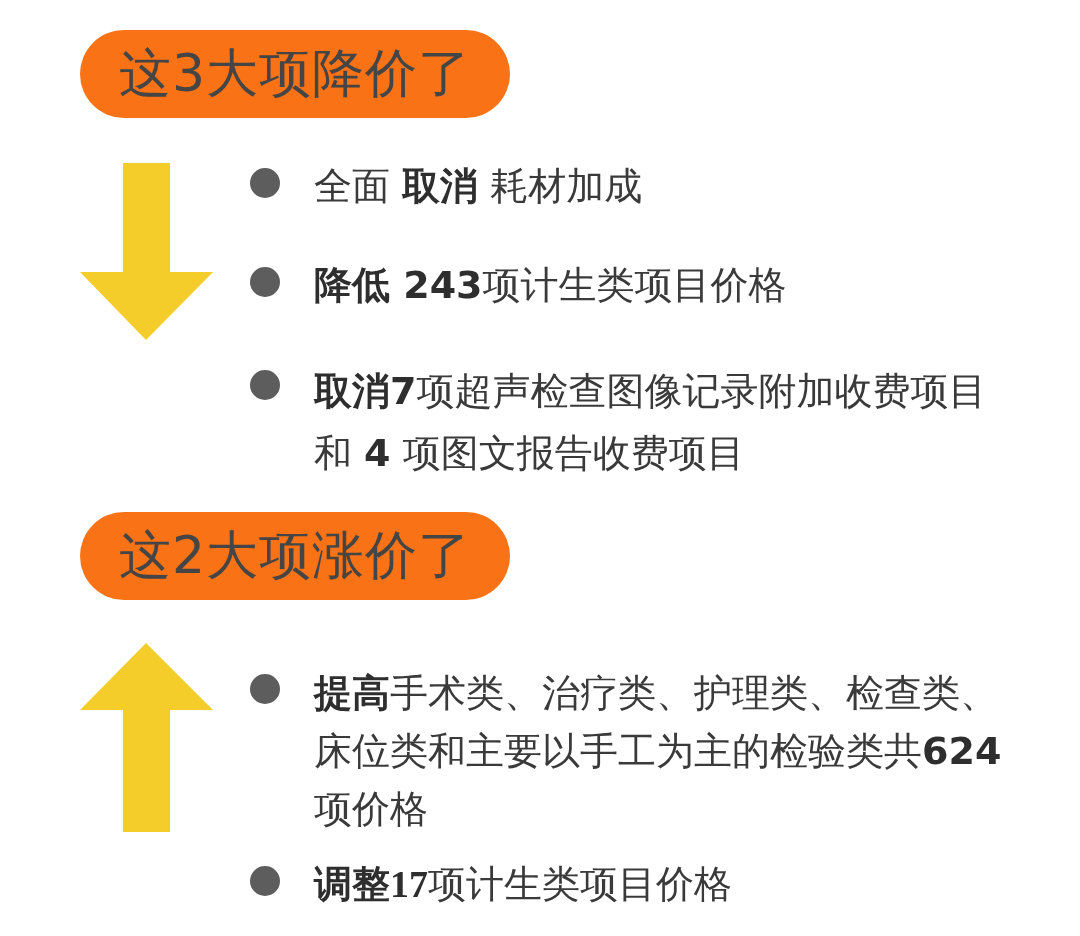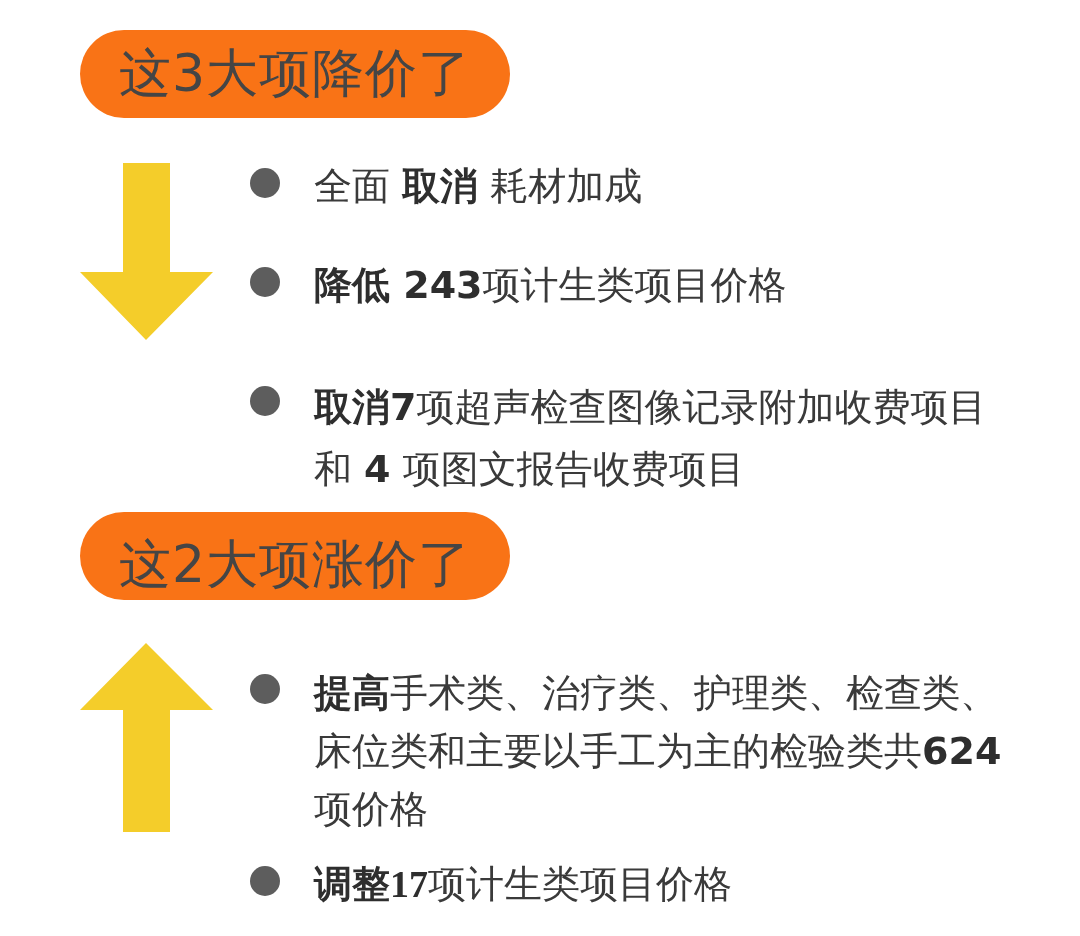--- a/index.html
+++ b/index.html
@@ -28,26 +28,26 @@
 <div class="bullet-row" style="top:158px;">
   <span class="dot"></span>
   <div class="txt"><span>全面 </span><span class="b">取消</span><span> 耗材加成</span></div>
 </div>
 
 <div class="bullet-row" style="top:257px;">
   <span class="dot"></span>
   <div class="txt"><span class="b">降低 243</span><span>项计生类项目价格</span></div>
 </div>
 
-<div class="bullet-row" style="top:376px;">
+<div class="bullet-row" style="top:360px;">
   <span class="dot"></span>
   <div class="txt" style="line-height:62px;"><span class="b">取消7</span><span>项超声检查图像记录附加收费项目和 </span><span class="b">4</span><span> 项图文报告收费项目</span></div>
 </div>
 
-<div class="pill" style="left:80px;top:512px;width:430px;align-items:flex-end;">
+<div class="pill" style="left:80px;top:512px;width:430px;">
   <span>这2大项涨价了</span>
 </div>
 
 <svg class="arrow" style="left:78px;top:640px;" width="140" height="195" viewBox="0 0 140 195">
   <polygon points="68,3 135,70 92,70 92,192 45,192 45,70 2,70" fill="#f4cd2a"></polygon>
 </svg>
 
 <div class="bullet-row" style="top:664px;">
   <span class="dot"></span>
   <div class="txt" style="line-height:58px;"><span class="b">提高</span><span>手术类、治疗类、护理类、检查类、床位类和主要以手工为主的检验类共</span><span class="b">624</span><span>项价格</span></div>

